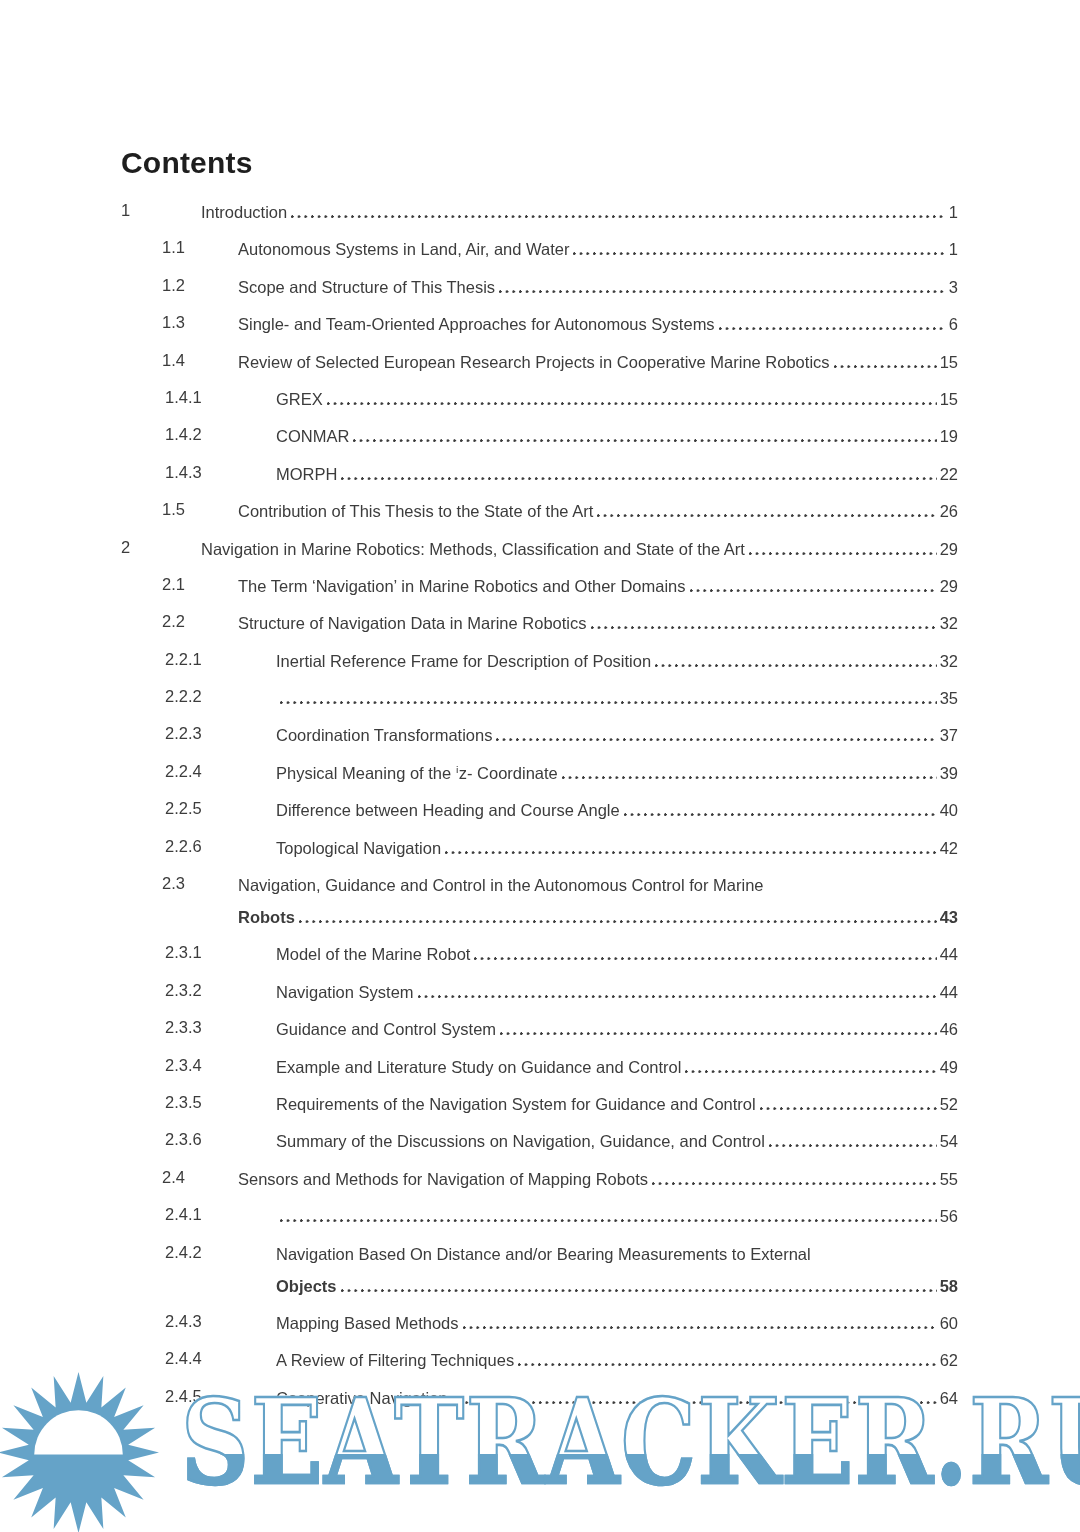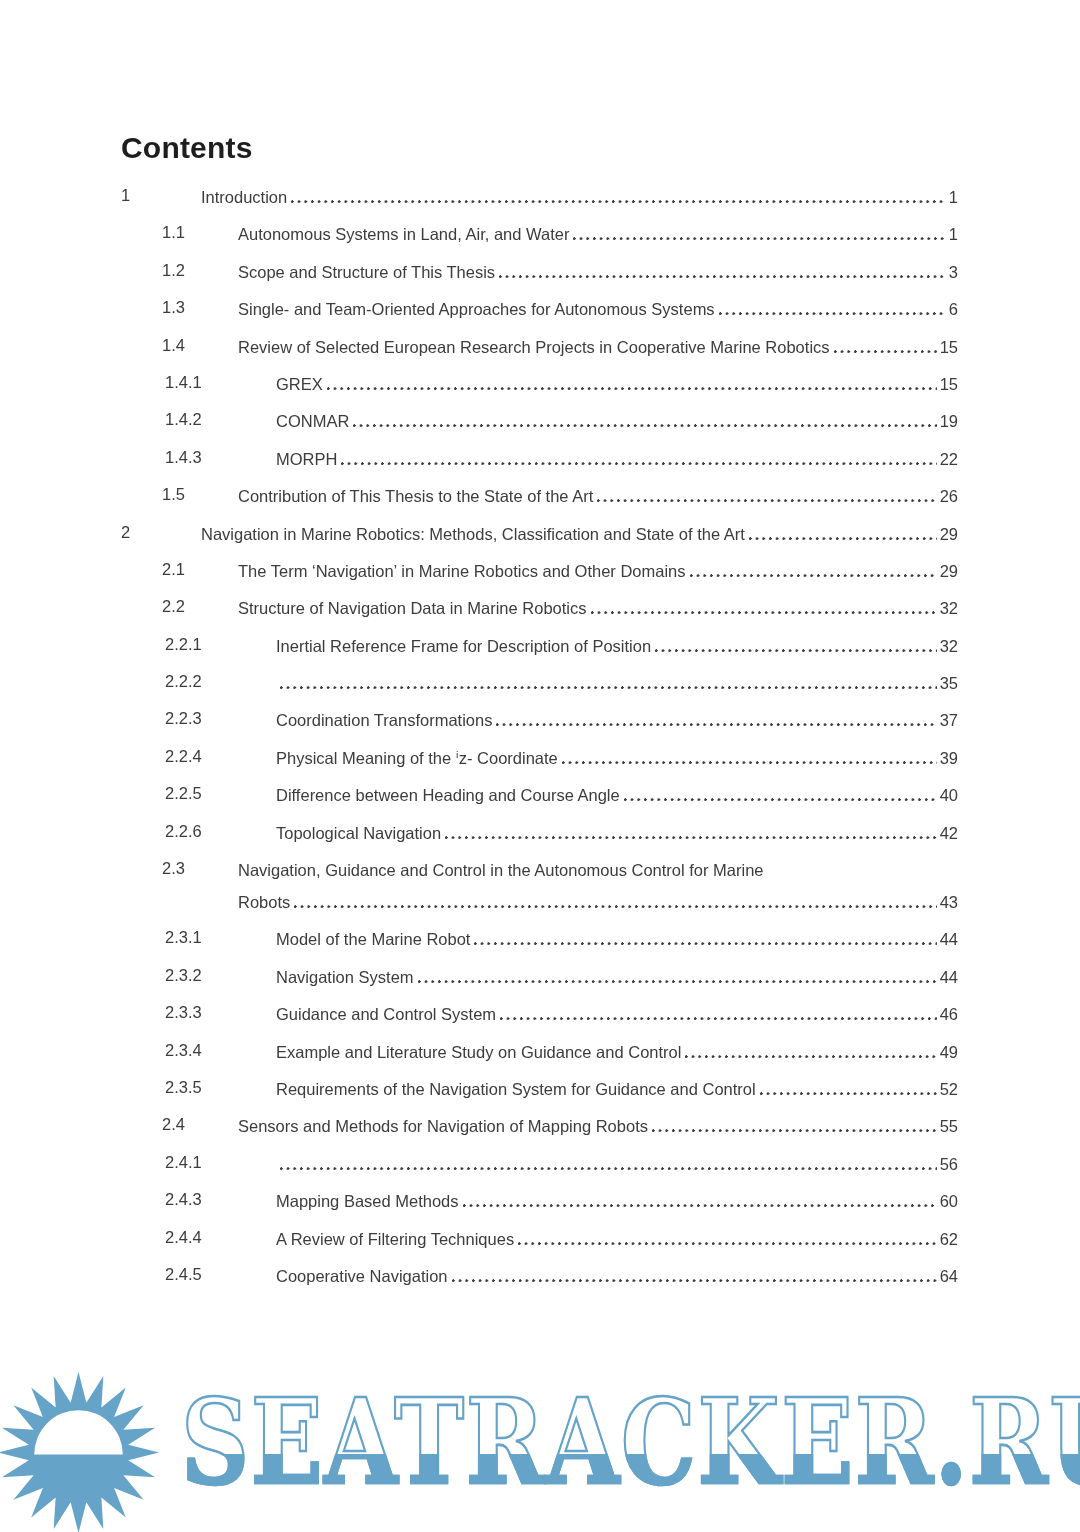--- a/index.html
+++ b/index.html
@@ -7,21 +7,21 @@
     position: relative;
     width: 1080px;
     height: 1532px;
     background: #ffffff;
     overflow: hidden;
     font-family: "Liberation Sans", "DejaVu Sans", sans-serif;
   }
   .content {
     position: absolute;
     left: 121px;
-    top: 130px;
+    top: 145px;
     width: 837px;
   }
   .contents-title {
     margin: 0 0 20px 0;
     font-size: 30px;
     line-height: 36px;
     font-weight: 700;
     color: #1e1e1e;
     letter-spacing: 0.2px;
   }
@@ -37,21 +37,21 @@
   .lvl-2 { margin-left: 24px; text-align: center; }
   .lvl-2 .num { width: 57px; }
   .lvl-3 { margin-left: 44px; }
   .lvl-3 .num { width: 75px; }
   .body { flex: 1 1 auto; min-width: 0; margin-left: 36px; }
   .line {
     display: flex;
     align-items: baseline;
     line-height: 22px;
   }
-  .line2 { margin-top: 10px; }
+  .line2 { margin-top: 10px; font-weight: bold; }
   .title { white-space: nowrap; }
   .leader {
     flex: 1 1 auto;
     min-width: 10px;
     height: 3px;
     margin: 0 3px 0 4px;
     background-image: radial-gradient(circle at 1.3px 1.6px, #3c3c3c 1.12px, rgba(0,0,0,0) 1.5px);
     background-size: 6.7px 3px;
     background-repeat: repeat-x;
   }
@@ -351,39 +351,64 @@
     <span class="num">2.3.5</span>
     <span class="body">
       <span class="line line1">
         <span class="title t1">Requirements of the Navigation System for Guidance and Control</span>
         <span class="leader l1"></span>
         <span class="pg p1">52</span>
       </span>
 
     </span>
   </div>
+        <div class="toc-row lvl-3">
+    <span class="num">2.3.6</span>
+    <span class="body">
+      <span class="line line1">
+        <span class="title t1">Summary of the Discussions on Navigation, Guidance, and Control</span>
+        <span class="leader l1"></span>
+        <span class="pg p1">54</span>
+      </span>
+
+    </span>
+  </div>
         <div class="toc-row lvl-2">
     <span class="num">2.4</span>
     <span class="body">
       <span class="line line1">
         <span class="title t1">Sensors and Methods for Navigation of Mapping Robots</span>
         <span class="leader l1"></span>
         <span class="pg p1">55</span>
       </span>
 
     </span>
   </div>
         <div class="toc-row lvl-3">
     <span class="num">2.4.1</span>
     <span class="body">
       <span class="line line1">
         <span class="leader l1"></span>
         <span class="pg p1">56</span>
       </span>
 
+    </span>
+  </div>
+        <div class="toc-row lvl-3">
+    <span class="num">2.4.2</span>
+    <span class="body">
+      <span class="line line1">
+        <span class="title t1">Navigation Based On Distance and/or Bearing Measurements to External</span>
+
+      </span>
+      <span class="line line2">
+        <span class="title t2">Objects</span>
+        <span class="leader l2"></span>
+        <span class="pg p2">58</span>
+      </span>
     </span>
   </div>
         <div class="toc-row lvl-3">
     <span class="num">2.4.3</span>
     <span class="body">
       <span class="line line1">
         <span class="title t1">Mapping Based Methods</span>
         <span class="leader l1"></span>
         <span class="pg p1">60</span>
       </span>

